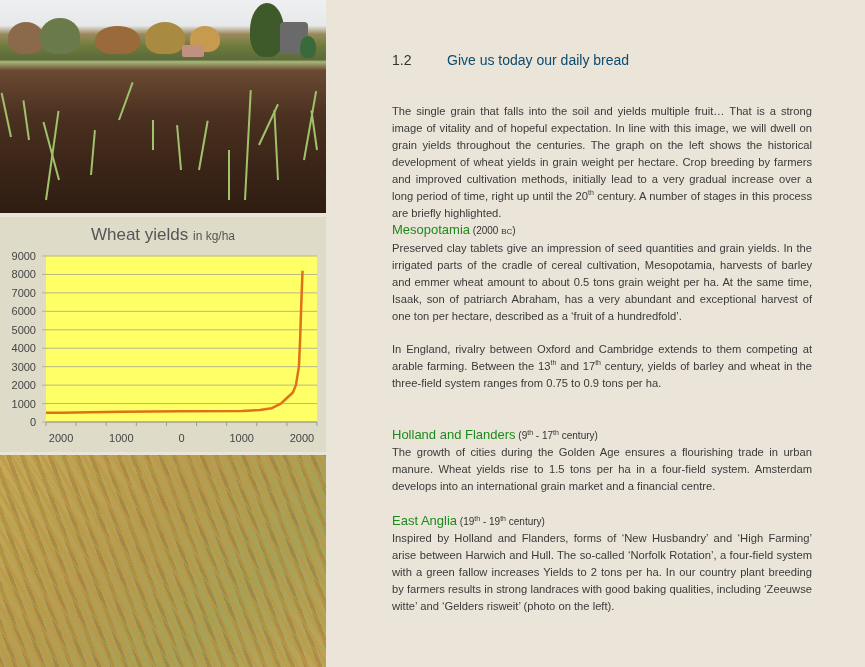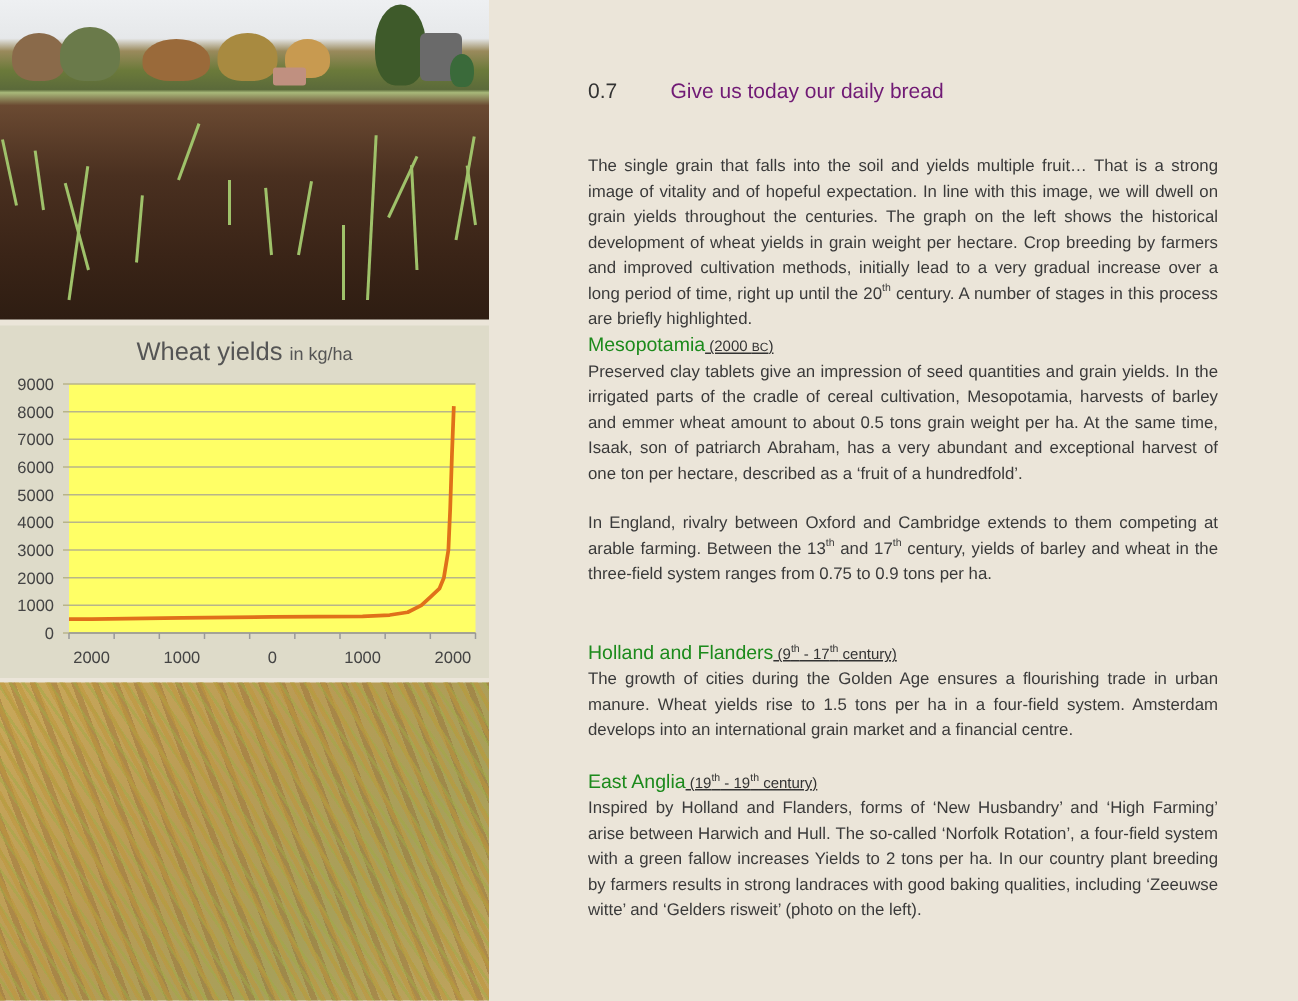--- a/index.html
+++ b/index.html
@@ -14,26 +14,26 @@
   .chart-title small{font-size:12px;}
   .photo-bottom{position:absolute;left:0;top:455px;width:326px;height:212px;overflow:hidden;
     background:
       repeating-linear-gradient(62deg, rgba(190,150,60,.55) 0 3px, transparent 3px 9px),
       repeating-linear-gradient(55deg, rgba(160,170,70,.5) 0 2px, transparent 2px 7px),
       repeating-linear-gradient(70deg, rgba(140,95,45,.35) 0 4px, transparent 4px 13px),
       linear-gradient(135deg,#c9a85a 0%,#b99b55 40%,#a7a05a 70%,#c2a35c 100%);}
   .right{position:absolute;left:392px;top:0;width:420px;color:#3a3a3a;}
   .heading{position:absolute;top:52px;left:0;font-size:14px;}
   .heading .num{color:#333;display:inline-block;width:55px;}
-  .heading .title{color:#701a75;}
+  .heading .title{color:#0c4a6e;}
   p{margin:0;font-size:11.2px;line-height:17px;text-align:justify;}
   .intro{position:absolute;top:103px;left:0;width:420px;}
   .section{position:absolute;left:0;width:420px;}
   .section h3{margin:0;font-weight:normal;font-size:13px;line-height:17px;color:#1c8a1c;}
-  .section h3 .sub{color:#333;font-size:10px;text-decoration:underline;}
+  .section h3 .sub{color:#333;font-size:10px;}
   sup{font-size:7px;vertical-align:super;line-height:0;}
   .sc{font-size:8px;}
 </style>
 </head>
 <body>
 
 <div class="left">
   <div class="photo-top">
     <div class="tree" style="left:8px;top:22px;width:36px;height:32px;background:#8a6a4a;"></div>
     <div class="tree" style="left:40px;top:18px;width:40px;height:36px;background:#6a7a4a;"></div>
@@ -103,21 +103,21 @@
         <text x="301.94444444444446" y="225" text-anchor="middle" font-size="11" fill="#444" font-family="Liberation Sans, sans-serif">2000</text>
         <polyline points="46,195.77777777777777 61.05555555555556,195.77777777777777 121.27777777777779,194.85555555555555 181.5,194.3022222222222 241.72222222222223,193.93333333333334 259.7888888888889,193.01111111111112 271.83333333333337,191.16666666666666 280.8666666666667,186.55555555555554 286.8888888888889,181.02222222222224 292.9111111111111,175.48888888888888 295.9222222222222,168.11111111111111 298.93333333333334,149.66666666666669 300.1377777777778,122 301.3422222222222,85.11111111111111 302.5466666666667,53.75555555555556" fill="none" stroke="#e0701a" stroke-width="2.5" stroke-linejoin="round"></polyline>
       </svg>
   </div>
 
   <div class="photo-bottom"></div>
 </div>
 
 <div class="right">
   <div class="heading">
-    <span class="num">0.7</span><span class="title">Give us today our daily bread</span>
+    <span class="num">1.2</span><span class="title">Give us today our daily bread</span>
   </div>
 
   <p class="intro"><span>The single grain that falls into the soil and yields multiple fruit… That is a strong image of vitality and of hopeful expectation. In line with this image, we will dwell on grain yields throughout the centuries. The graph on the left shows the historical development of wheat yields in grain weight per hectare. Crop breeding by farmers and improved cultivation methods, initially lead to a very gradual increase over a long period of time, right up until the 20</span><sup>th</sup><span> century. A number of stages in this process are briefly highlighted.</span></p>
 
   <div class="section" style="top:221px;">
     <h3><span>Mesopotamia</span><span class="sub"><span> (2000 </span><span class="sc">BC</span><span>)</span></span></h3>
     <p>Preserved clay tablets give an impression of seed quantities and grain yields. In the irrigated parts of the cradle of cereal cultivation, Mesopotamia, harvests of barley and emmer wheat amount to about 0.5 tons grain weight per ha. At the same time, Isaak, son of patriarch Abraham, has a very abundant and exceptional harvest of one ton per hectare, described as a ‘fruit of a hundredfold’.</p>
   </div>
 
   <div class="section" style="top:341px;">

